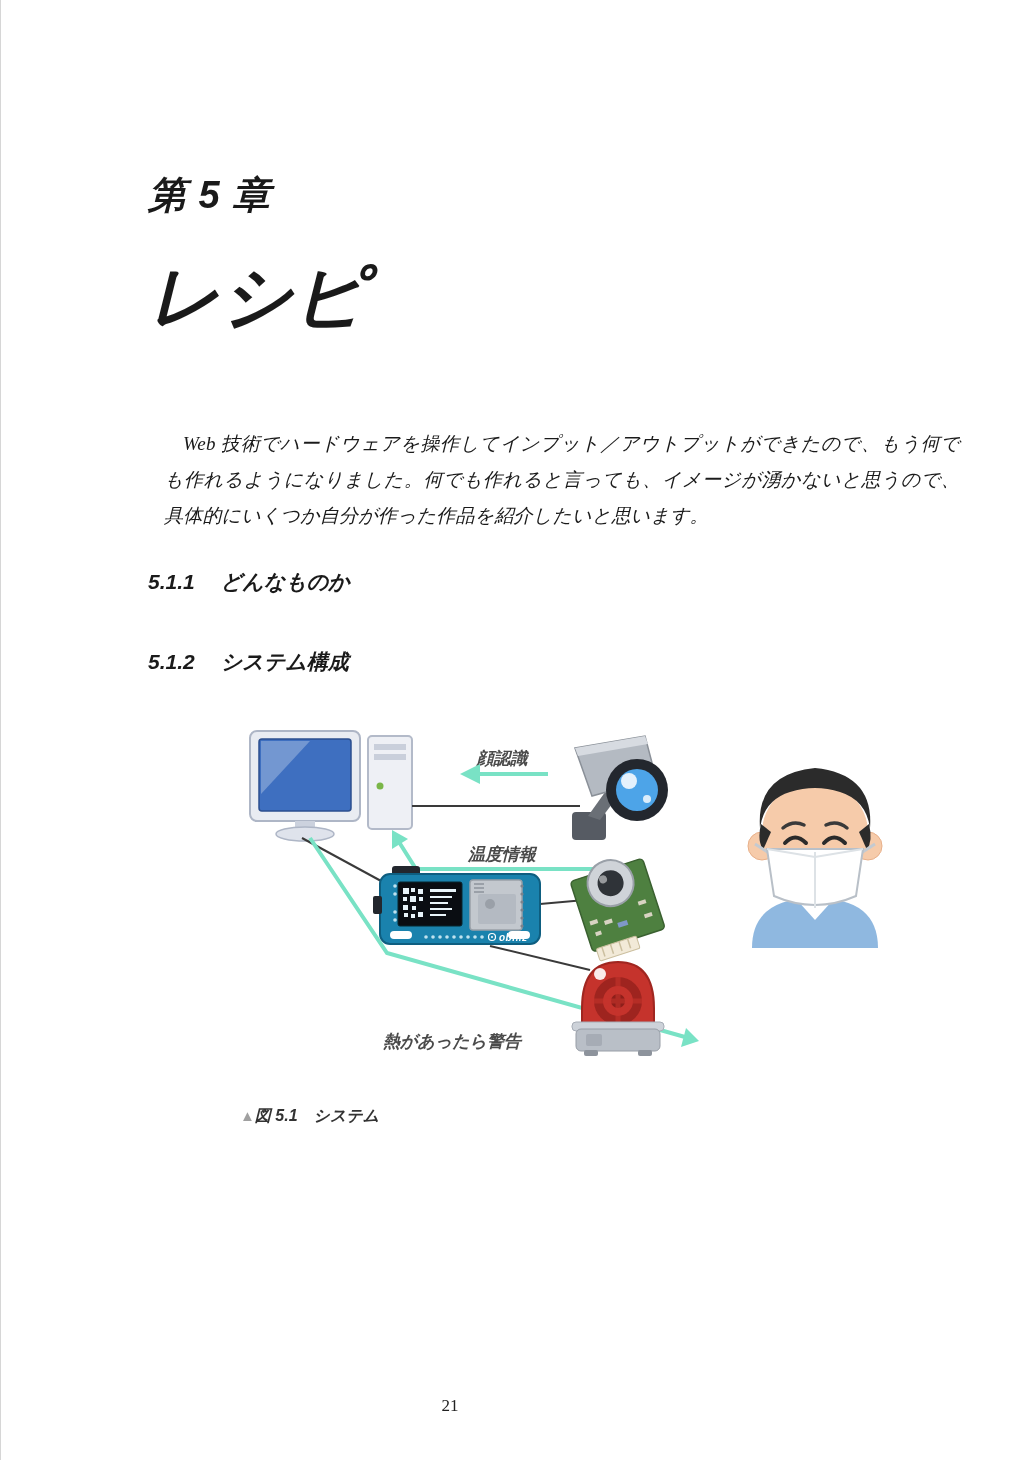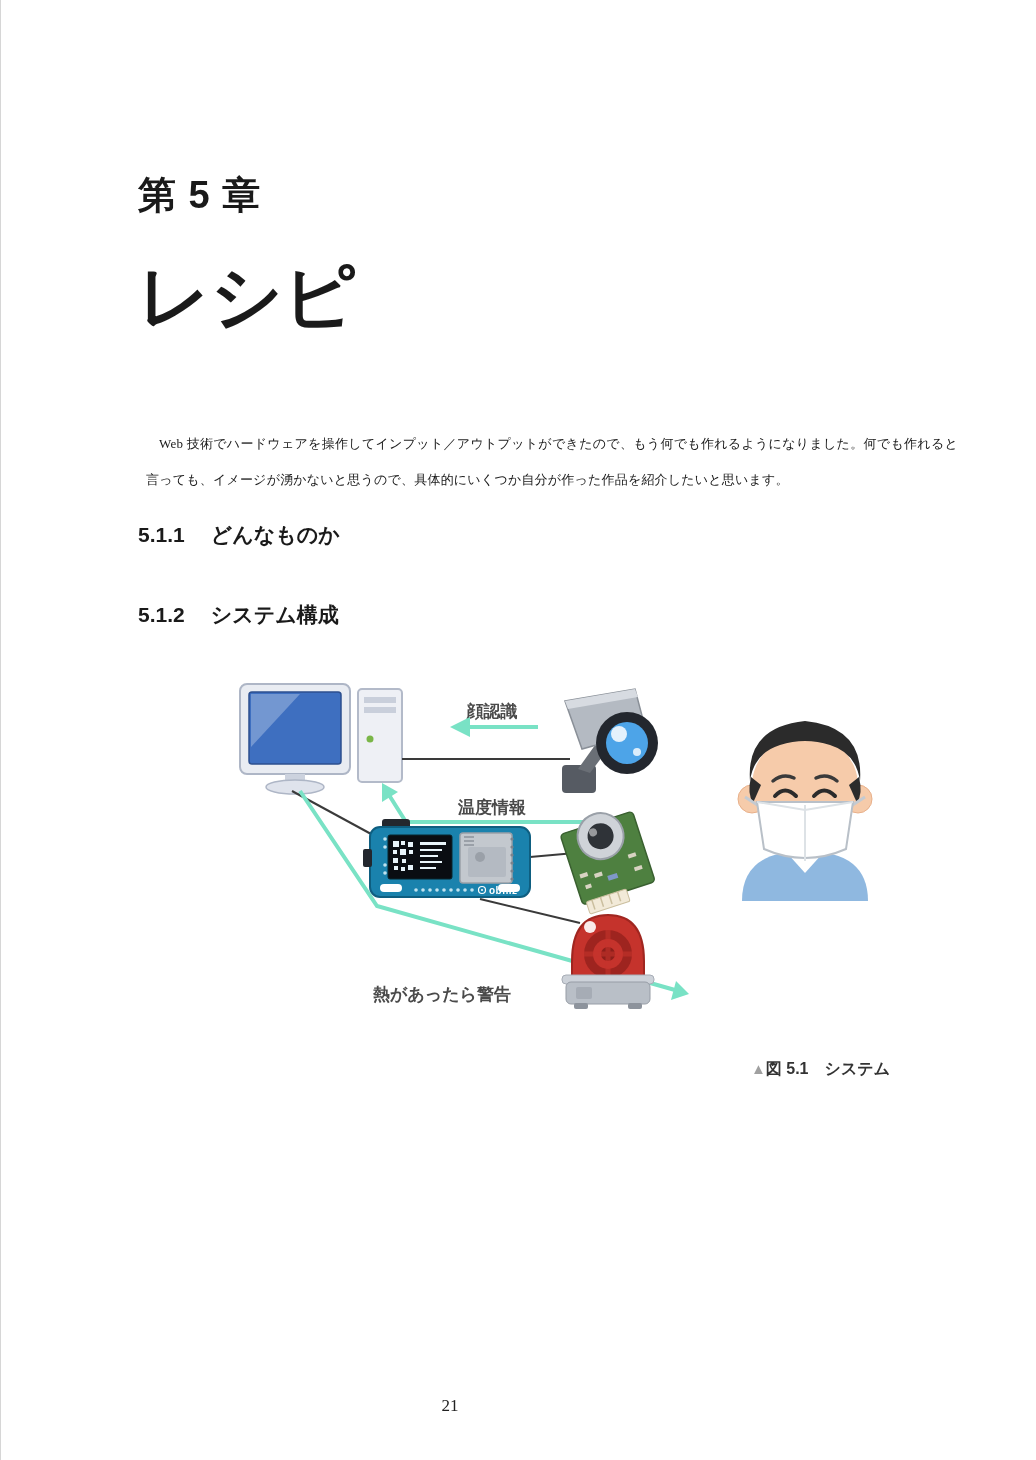--- a/index.html
+++ b/index.html
@@ -2,57 +2,57 @@
 <html><head>
 <meta charset="utf-8">
 <style>
   html,body{margin:0;padding:0;}
   body{
     width:1036px;height:1460px;position:relative;background:#ffffff;
     font-family:"Liberation Serif","DejaVu Serif",serif;color:#1a1a1a;
     overflow:hidden;
   }
   .page-edge{position:absolute;left:0;top:0;width:1px;height:1460px;background:#d6d6d6;}
-  .content{position:absolute;left:138px;top:0;width:828px;}
+  .content{position:absolute;left:148px;top:0;width:828px;font-style:italic;}
   .chapter-num{
     margin-top:176px;font-family:"Liberation Sans","DejaVu Sans",sans-serif;
     font-weight:bold;font-size:38px;line-height:1;letter-spacing:1px;
   }
   .chapter-title{
     margin-top:47px;font-family:"Liberation Sans","DejaVu Sans",sans-serif;
     font-weight:bold;font-size:71px;line-height:1;
   }
   .body-par{
-    font-size:13px;line-height:36px;text-align:justify;text-indent:1em;
-    margin:8px;letter-spacing:0.2px;
+    font-size:19px;line-height:36px;text-align:justify;text-indent:1em;
+    margin:16px;letter-spacing:0.2px;
   }
   .par-intro{margin-top:94px;}
   .h2{
     margin-top:27px;font-family:"Liberation Sans","DejaVu Sans",sans-serif;
     font-weight:bold;font-size:26px;line-height:1.2;
   }
   .h2 .sec-num{margin-right:30px;}
   .h3{
-    margin-top:24px;font-family:"Liberation Sans","DejaVu Sans",sans-serif;
+    margin-top:35px;font-family:"Liberation Sans","DejaVu Sans",sans-serif;
     font-weight:bold;font-size:21px;line-height:1.2;
   }
   .h3 .sec-num{margin-right:26px;}
   .par-511{margin-top:13px;}
   .h3-512{margin-top:55px;}
   .figure-wrap{margin-top:42px;margin-left:92px;width:660px;}
   .fig-label{
     font-family:"Liberation Sans","DejaVu Sans",sans-serif;
     font-weight:bold;font-size:17px;fill:#4a4a4a;
   }
   .board-logo{
     font-family:"Liberation Sans","DejaVu Sans",sans-serif;
     font-weight:bold;font-size:10px;fill:#ffffff;letter-spacing:0.5px;
   }
   .caption{
-    margin-top:26px;text-align:right;
+    margin-top:26px;text-align:left;
     font-family:"Liberation Sans","DejaVu Sans",sans-serif;
     font-size:16px;font-weight:bold;color:#333;
   }
   .caption .marker{color:#a0a0a0;font-size:15px;}
   .caption .cap-title{margin-left:16px;}
   .pageno{
     position:absolute;left:0;width:900px;bottom:44px;text-align:center;
     font-size:17px;color:#222;
   }
 </style>

